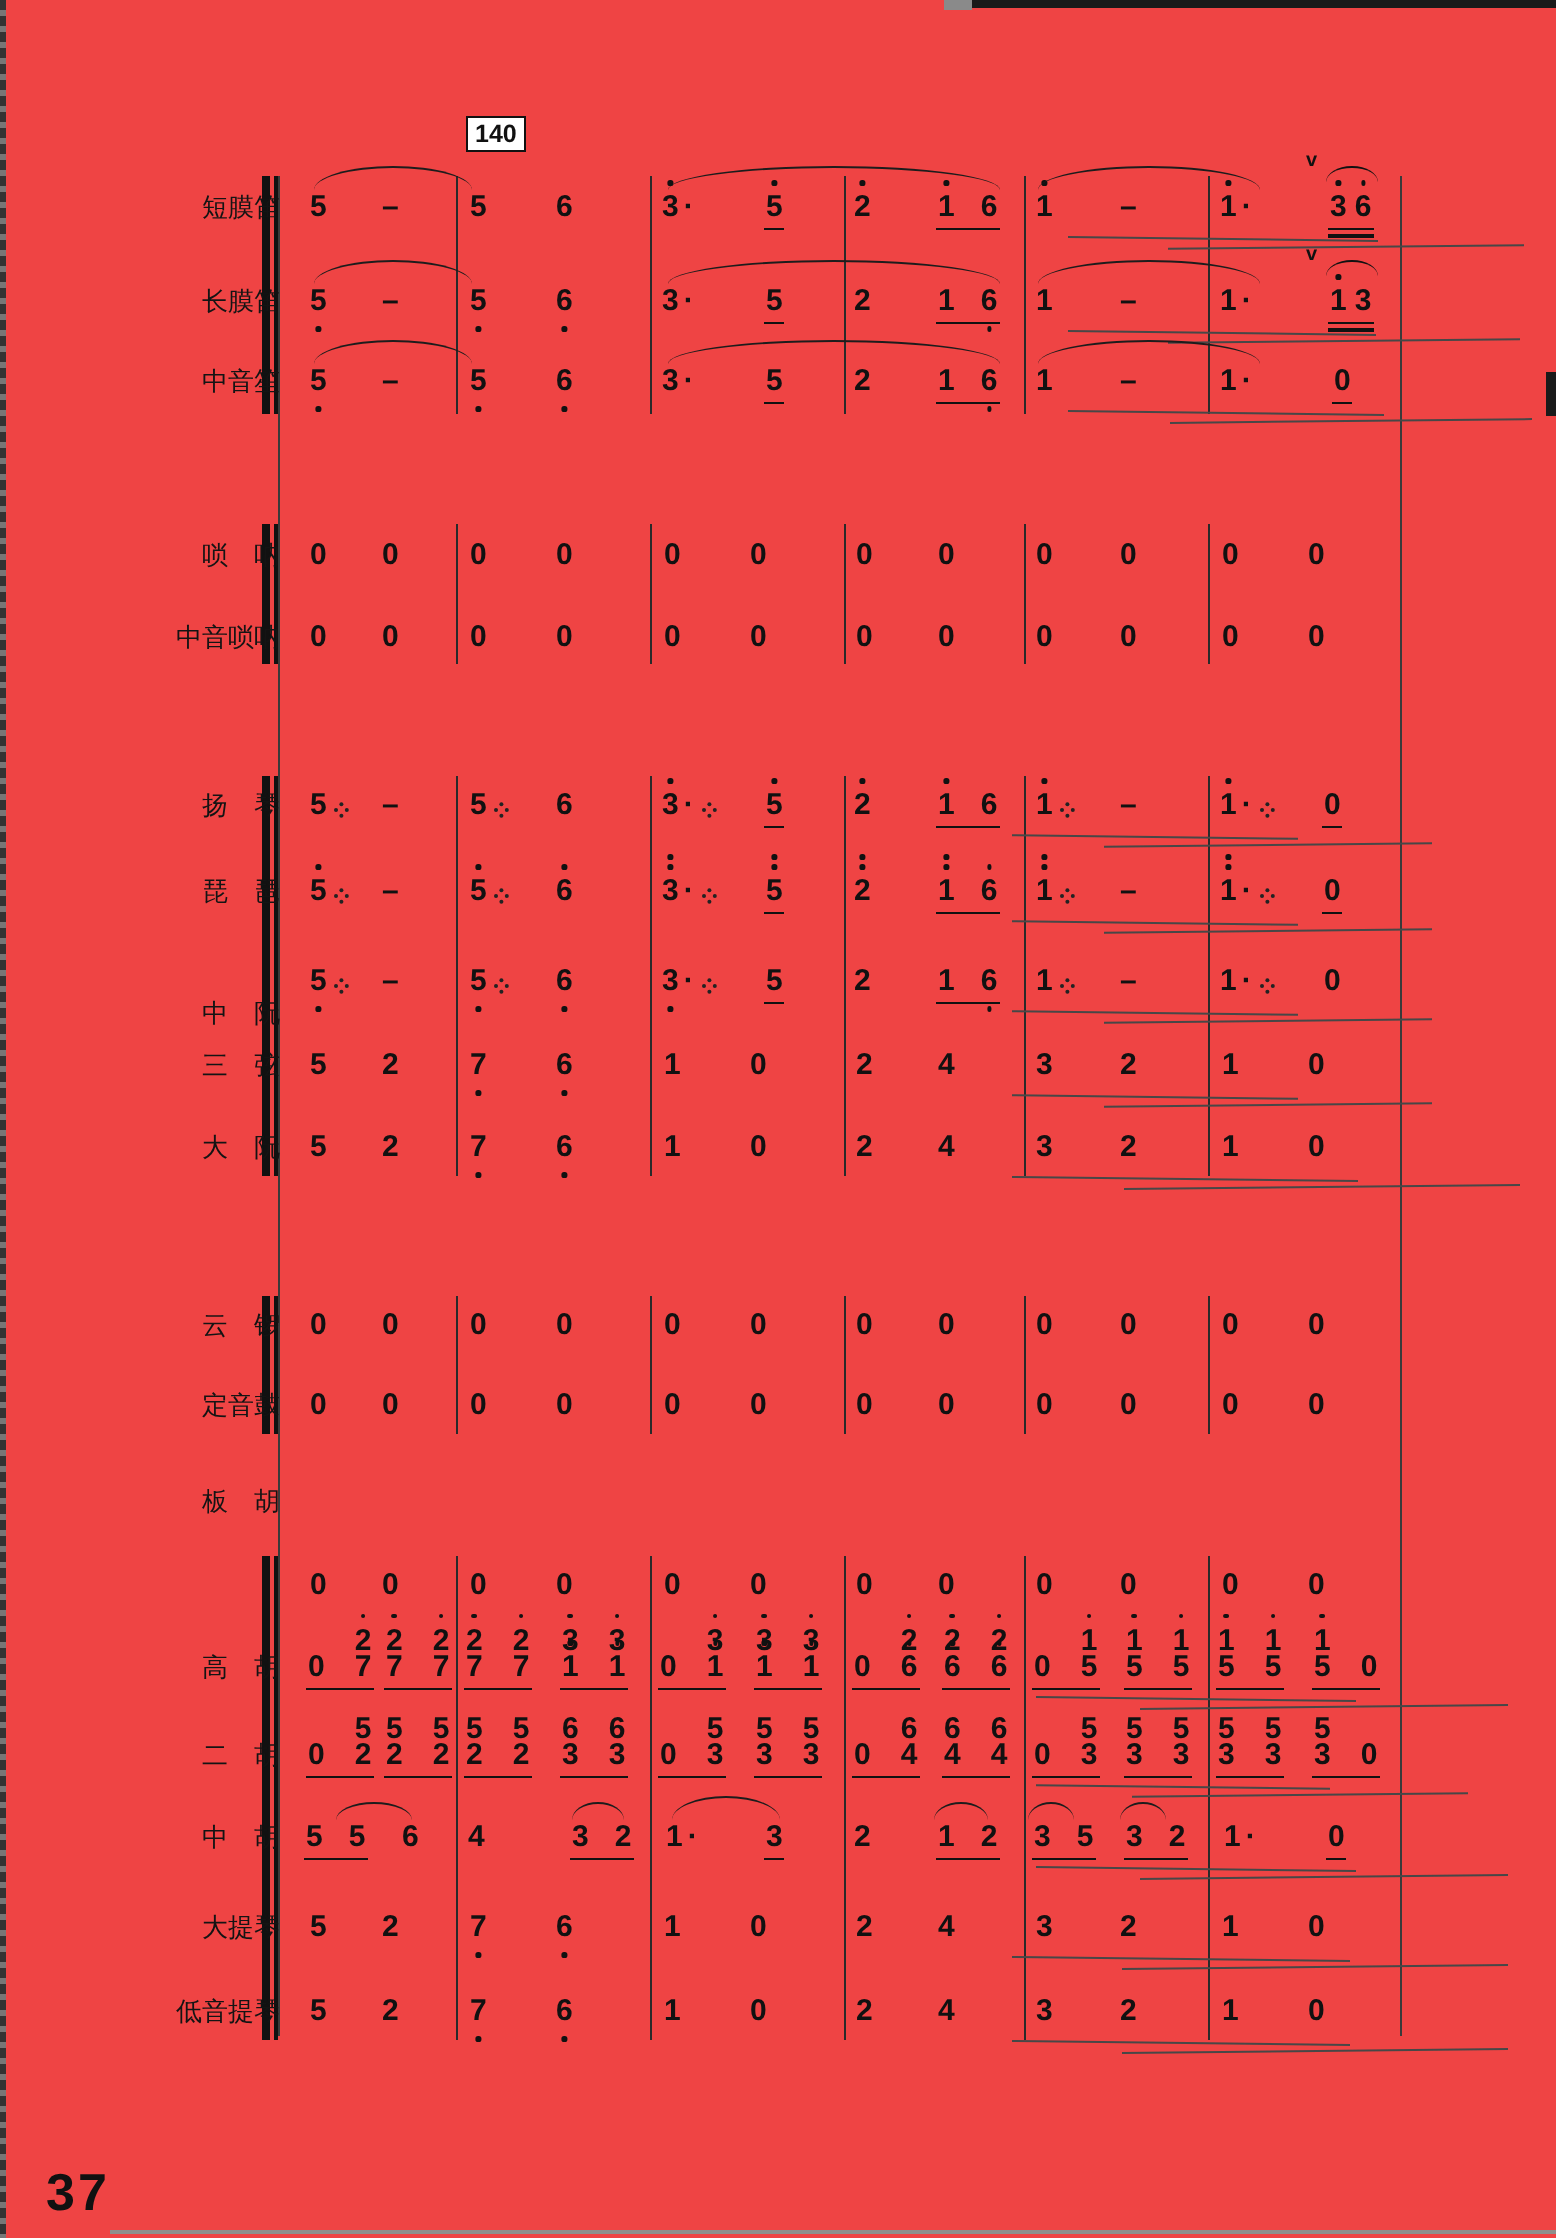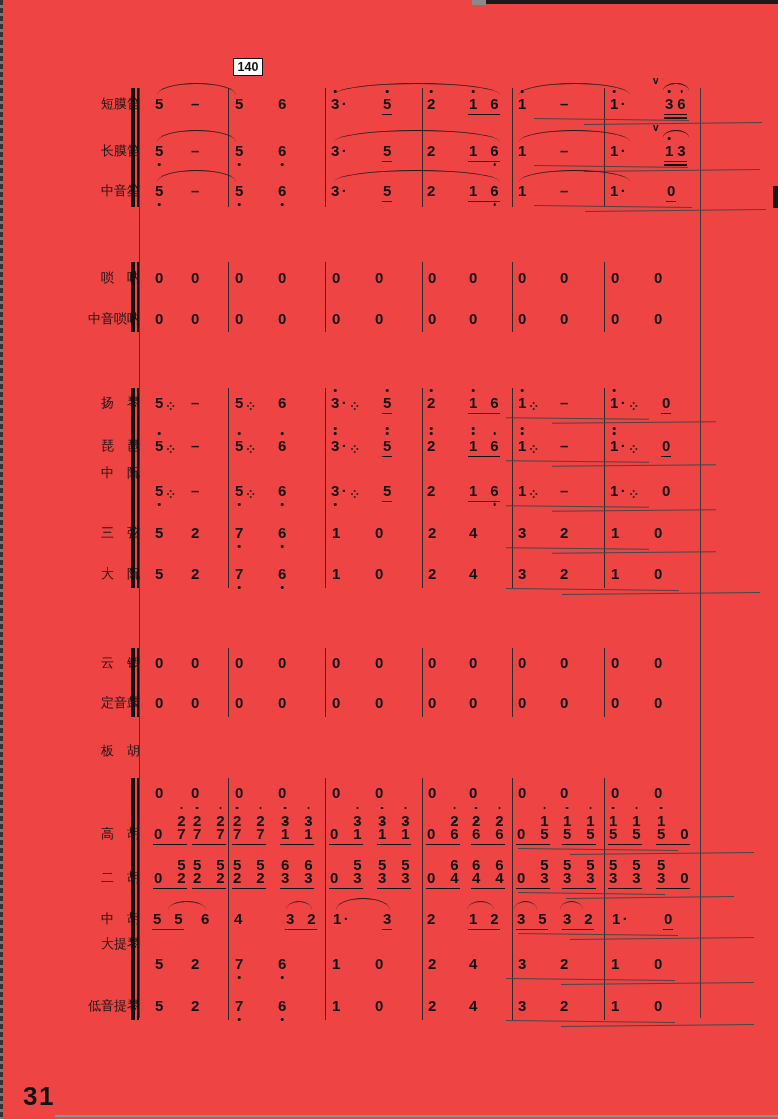--- a/index.html
+++ b/index.html
@@ -479,21 +479,21 @@
         </span>
         <span class="tok" style="left: 58px;">
           <span class="core"><span class="dg">0</span></span>
           <i class="ul" style="bottom: -3px;"></i>
         </span>
       </div>
       <div class="cresc" style="left: 506px; top: 459px; width: 210px; height: 10px; position: absolute;">
         <i class="c1"></i>
         <i class="c2"></i>
       </div>
-      <div class="label" style="top: 465px;">中　阮</div>
+      <div class="label" style="top: 499px;">中　阮</div>
       <div class="measure" style="left: 150px; top: 483px; width: 78px; height: 16px; position: absolute;">
         <span class="tok" style="left: 5px;">
           <span class="core"><span class="dg">5<i class="dot" style="bottom: -7px;"></i></span><span class="trem"><i></i></span></span>
         </span>
         <span class="tok" style="left: 41px;">
           <span class="core"><span class="dg">–</span></span>
         </span>
       </div>
       <div class="measure" style="left: 228px; top: 483px; width: 97px; height: 16px; position: absolute;">
         <span class="tok" style="left: 7px;">
@@ -1027,21 +1027,21 @@
       <div class="slur" style="left: 168px; top: 901px; width: 38px; height: 8px; position: absolute;"></div>
       <div class="slur" style="left: 286px; top: 901px; width: 26px; height: 8px; position: absolute;"></div>
       <div class="slur" style="left: 336px; top: 898px; width: 54px; height: 11px; position: absolute;"></div>
       <div class="slur" style="left: 467px; top: 901px; width: 27px; height: 8px; position: absolute;"></div>
       <div class="slur" style="left: 514px; top: 901px; width: 23px; height: 8px; position: absolute;"></div>
       <div class="slur" style="left: 560px; top: 901px; width: 23px; height: 8px; position: absolute;"></div>
       <div class="cresc" style="left: 518px; top: 932px; width: 236px; height: 10px; position: absolute;">
         <i class="c1"></i>
         <i class="c2"></i>
       </div>
-      <div class="label" style="top: 936px;">大提琴</div>
+      <div class="label" style="top: 956px;">大提琴</div>
       <div class="measure" style="left: 150px; top: 956px; width: 78px; height: 16px; position: absolute;">
         <span class="tok" style="left: 5px;">
           <span class="core"><span class="dg">5</span></span>
         </span>
         <span class="tok" style="left: 41px;">
           <span class="core"><span class="dg">2</span></span>
         </span>
       </div>
       <div class="measure" style="left: 228px; top: 956px; width: 97px; height: 16px; position: absolute;">
         <span class="tok" style="left: 7px;">
@@ -1134,14 +1134,14 @@
         </span>
         <span class="tok" style="left: 50px;">
           <span class="core"><span class="dg">0</span></span>
         </span>
       </div>
       <div class="cresc" style="left: 506px; top: 1019px; width: 248px; height: 10px; position: absolute;">
         <i class="c1"></i>
         <i class="c2"></i>
       </div>
     </div>
-  <div class="pgnum">31</div>
+  <div class="pgnum">37</div>
 </div>
 
 </body></html>

